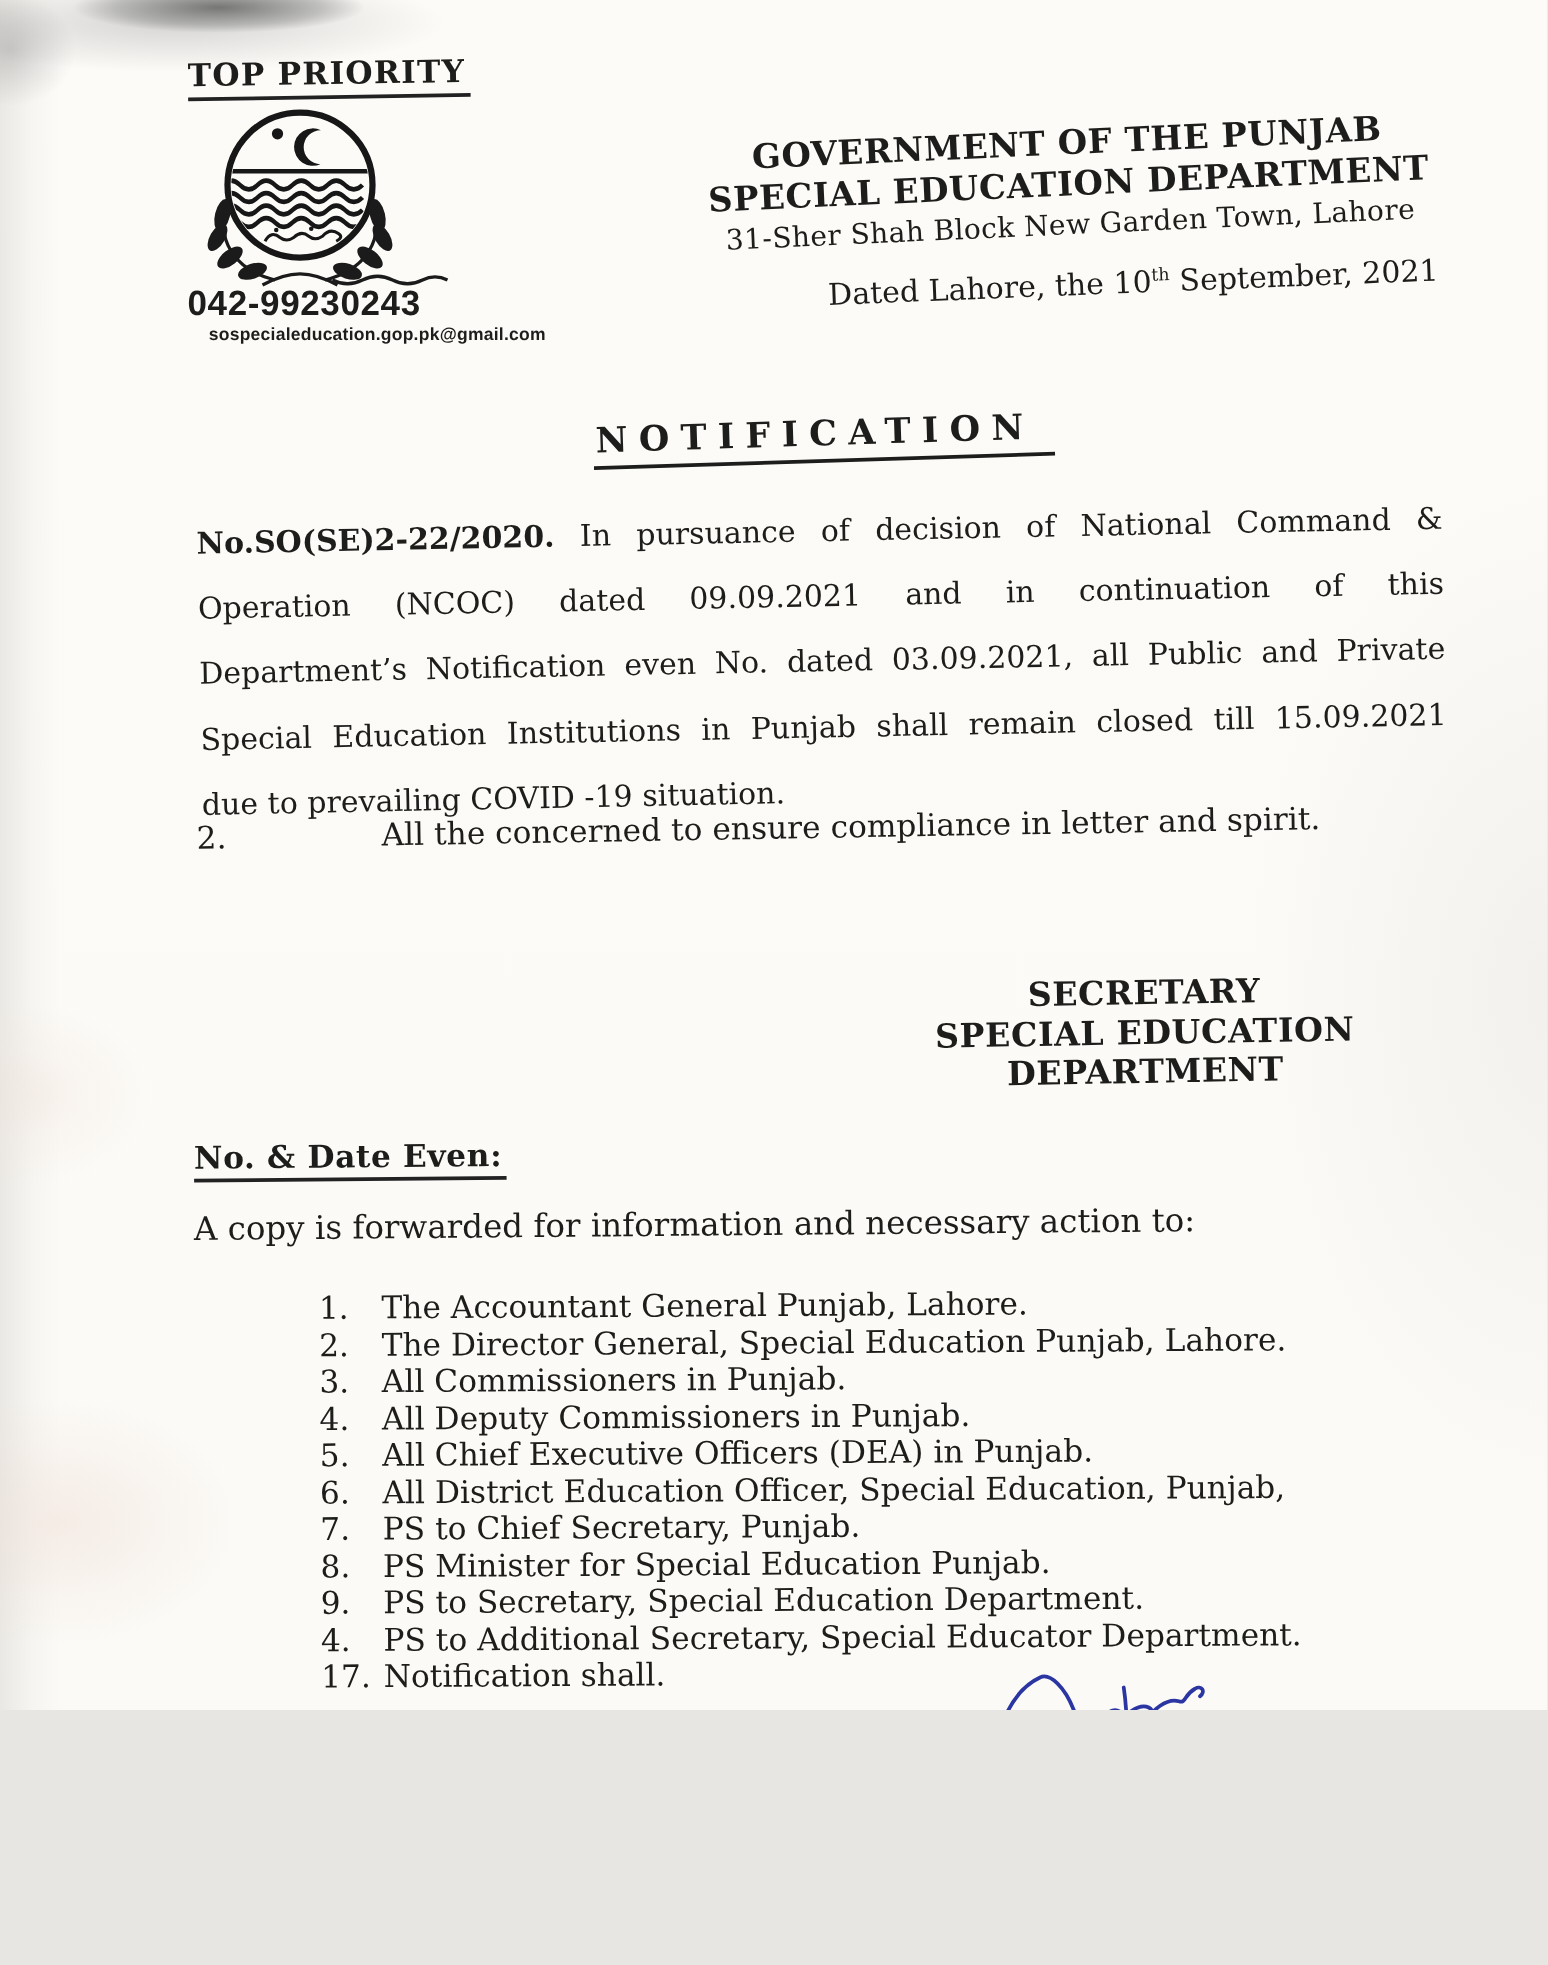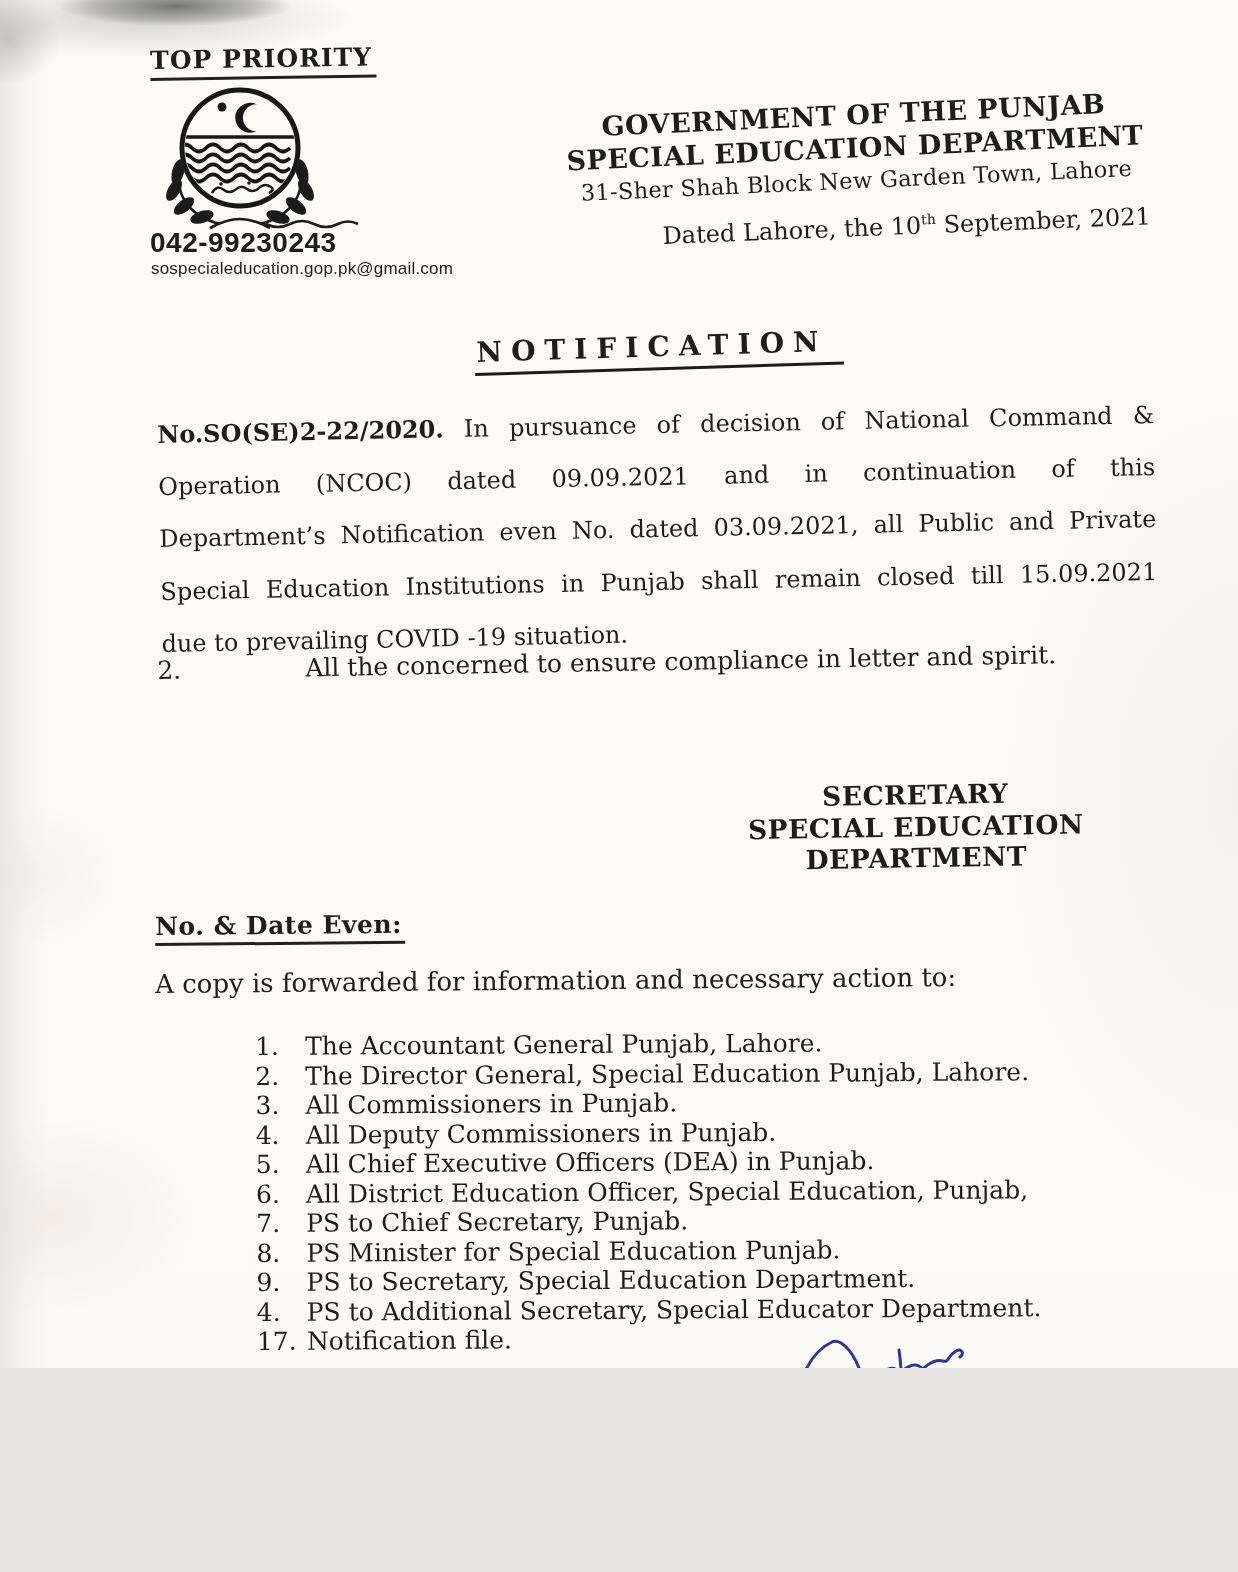--- a/index.html
+++ b/index.html
@@ -15,21 +15,21 @@
       radial-gradient(130px 100px at 2% 64%, rgba(240,224,215,.38), transparent 72%),
       radial-gradient(320px 520px at 101% 58%, rgba(205,200,194,.20), transparent 78%),
       linear-gradient(90deg, rgba(165,160,154,.20), rgba(165,160,154,.06) 26px, transparent 48px),
       linear-gradient(#fcfbf8,#fbfaf6);
   }
   .abs{position:absolute;transform-origin:left top;}
 
   .top-priority{left:150px;top:46px;font-size:25px;font-weight:bold;letter-spacing:1px;
     border-bottom:3px solid #222;padding:0 4px 3px 0;transform:rotate(-0.9deg);}
   .phone{left:150px;top:227px;font-family:"Liberation Sans",sans-serif;font-weight:bold;font-size:28px;letter-spacing:.5px;text-align:center;}
-  .email{left:151px;top:259px;font-family:"Liberation Sans",sans-serif;font-weight:normal;font-size:17px;letter-spacing:.2px;}
+  .email{left:167px;top:259px;font-family:"Liberation Sans",sans-serif;font-weight:bold;font-size:14px;letter-spacing:.2px;}
 
   .dept{left:553px;top:112px;width:600px;text-align:center;transform:rotate(-2.6deg);line-height:33px;}
   .dept .l1,.dept .l2{font-weight:bold;font-size:27px;letter-spacing:.5px;}
   .dept .l3{font-size:22.5px;letter-spacing:.3px;}
   .dated{left:662px;top:222px;font-size:24px;transform:rotate(-2.3deg);}
   .dated sup{font-size:14px;}
 
   .title{left:474px;top:336px;font-size:28px;font-weight:bold;letter-spacing:9px;
     border-bottom:3px solid #1d1d1b;padding:0 16px 4px 2px;transform:rotate(-1.8deg);}
 
@@ -183,21 +183,21 @@
     <div class="row">
         <span class="num">9.</span>
         <span>PS to Secretary, Special Education Department.</span>
       </div>
     <div class="row">
         <span class="num">4.</span>
         <span>PS to Additional Secretary, Special Educator Department.</span>
       </div>
     <div class="row">
         <span class="num">17.</span>
-        <span>Notification file.</span>
+        <span>Notification shall.</span>
       </div>
   </div>
 
   <div class="abs section-officer">SECTION OFFICER (S.E)</div>
 
   <div class="abs sig">
     <svg width="230" height="242" viewBox="0 0 230 242">
       <g fill="none" stroke="#2b36a3" stroke-width="3" stroke-linecap="round">
         <path d="M62 14 C 36 26, 20 68, 26 108 C 31 145, 55 165, 76 148 C 97 130, 101 72, 89 40 C 82 22, 70 10, 62 14"></path>
         <path d="M76 148 C 86 170, 96 180, 104 164"></path>

